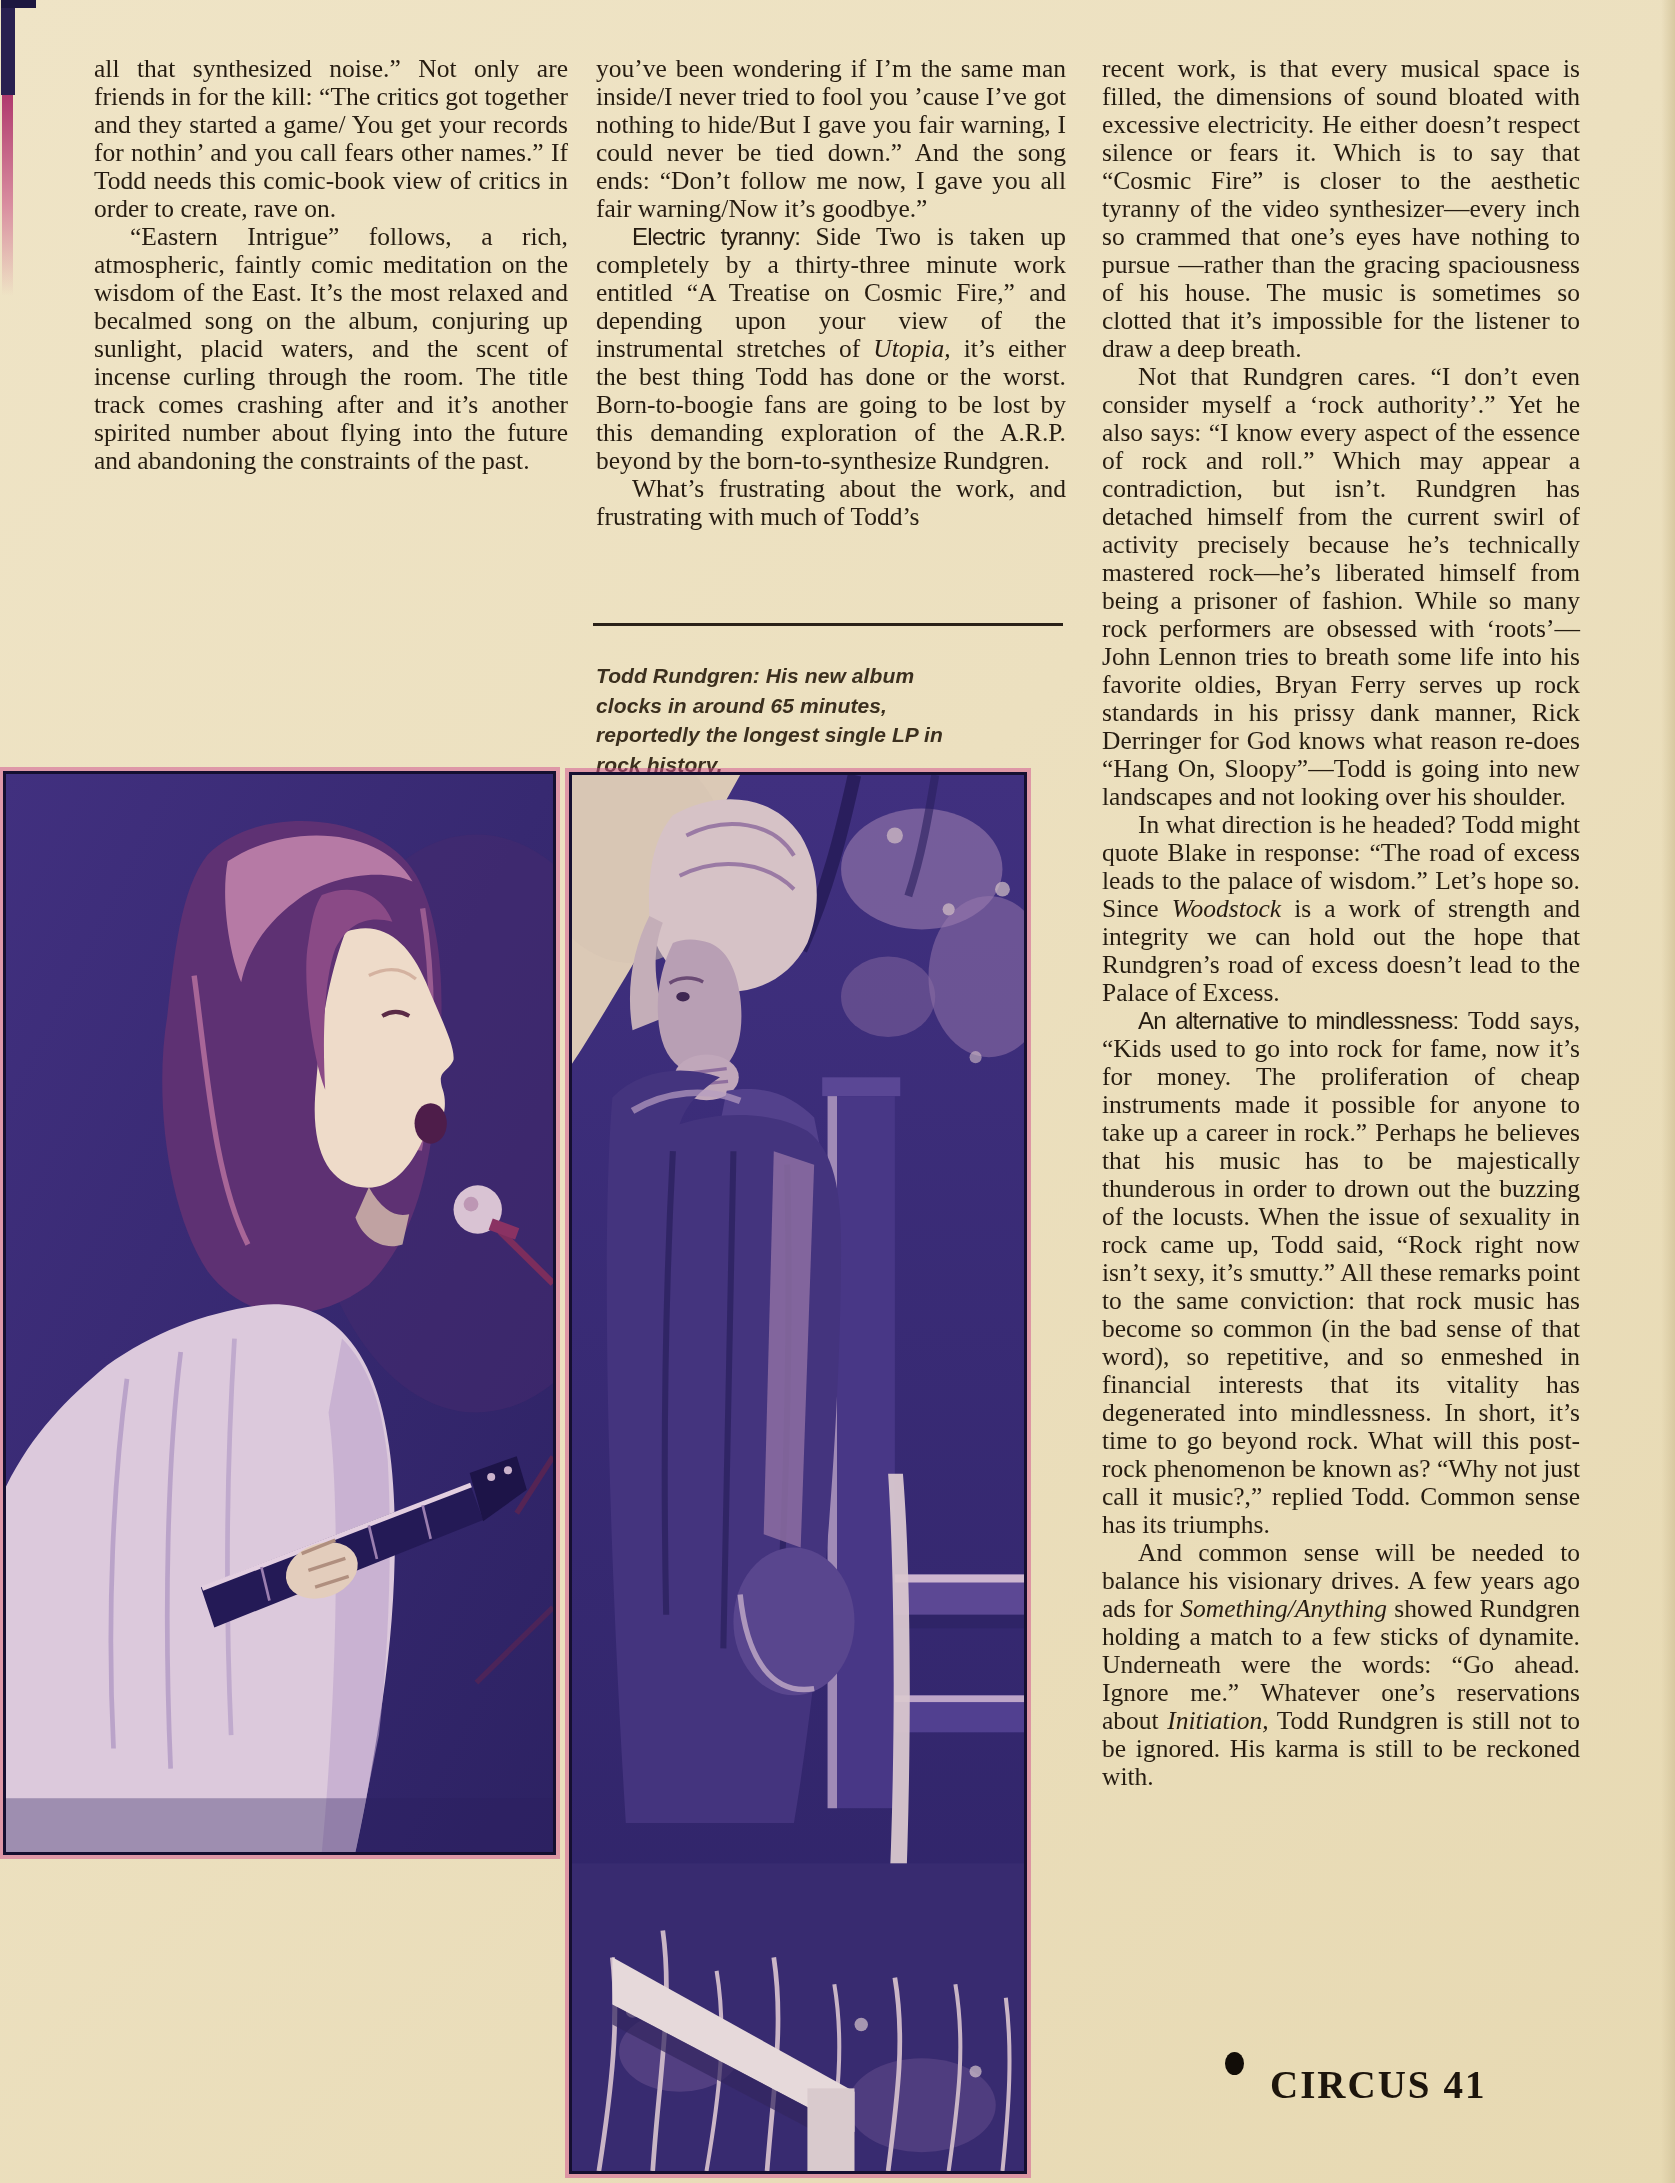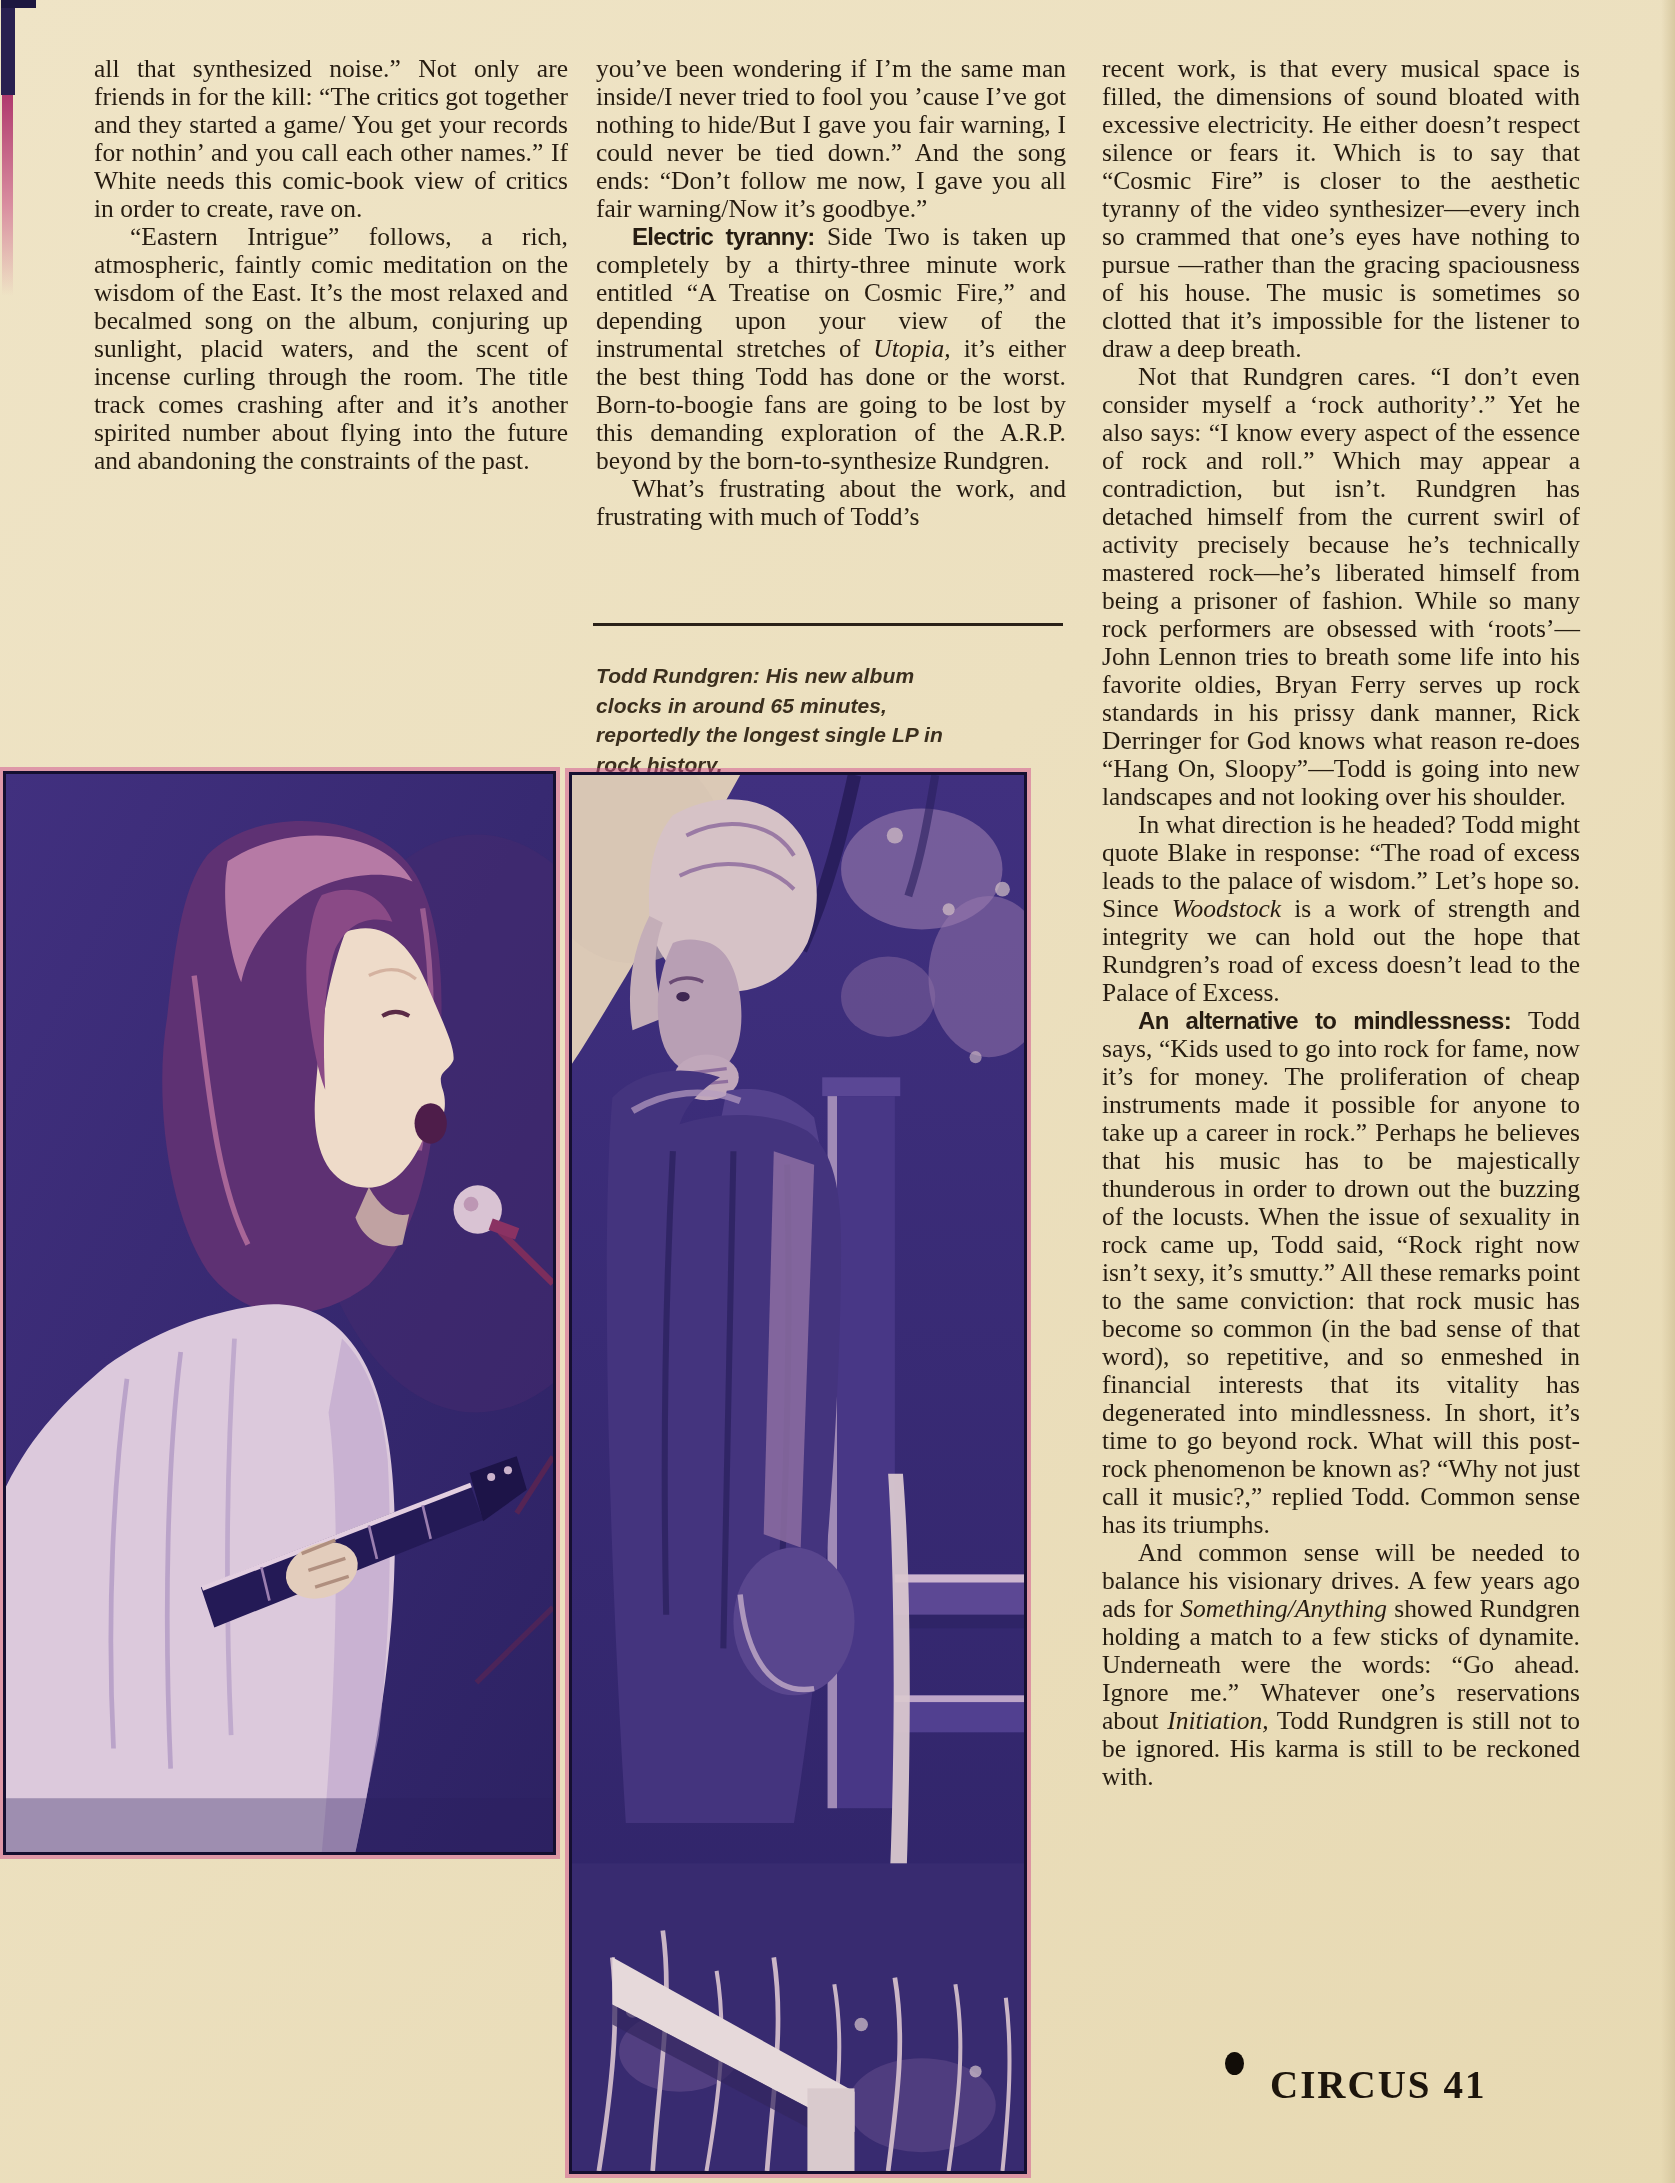--- a/index.html
+++ b/index.html
@@ -15,21 +15,21 @@
     background:linear-gradient(#b03a6e,#d98ea0 55%,rgba(236,224,191,0));}
   .edge-right{position:absolute;right:0;top:0;width:14.8px;height:2183px;
     background:linear-gradient(to right,rgba(214,199,159,0),#d6c79f);}
   
   .col{position:absolute;top:55px;font-size:25.5px;line-height:28px;text-align:justify;}
   .col1{left:94px;width:474px;}
   .col2{left:596px;width:470px;}
   .col3{left:1102px;width:478px;}
   .para{margin:0;}
   .para.indent{text-indent:36px;}
-  .lead{font-family:"Liberation Sans",sans-serif;font-weight:700;font-size:24px;letter-spacing:-0.7px;}
+  .lead{font-family:"Liberation Sans",sans-serif;font-weight:400;font-size:24px;letter-spacing:-0.7px;}
   .em{font-style:italic;}
   .rule{position:absolute;left:593px;top:623px;width:470px;height:3.4px;background:#2a2118;}
   .caption{
     font-family:"Liberation Sans",sans-serif;font-weight:700;font-style:italic;
     font-size:21px;line-height:29.5px;color:#3b2f1e;letter-spacing:0.1px;text-align:left;
   }
   .caption-mid{position:absolute;left:596px;top:661px;width:389px;}
   .caption-left{position:absolute;left:113px;top:1881px;width:376px;}
   
   .photo{position:absolute;box-sizing:border-box;border:3.4px solid #150f30;
@@ -48,21 +48,21 @@
 <body>
 
 <div class="page">
 
   <div class="edge-left-top"></div>
   <div class="edge-left-corner"></div>
   <div class="edge-left-mid"></div>
   <div class="edge-right"></div>
 
   <div class="col col1">
-      <p class="para"><span>all that synthesized noise.” Not only are friends in for the kill: “The critics got together and they started a game/ You get your records for nothin’ and you call each other names.” If White needs this comic-book view of critics in order to create, rave on.</span></p>
+      <p class="para"><span>all that synthesized noise.” Not only are friends in for the kill: “The critics got together and they started a game/ You get your records for nothin’ and you call fears other names.” If Todd needs this comic-book view of critics in order to create, rave on.</span></p>
       <p class="para indent"><span>“Eastern Intrigue” follows, a rich, atmospheric, faintly comic meditation on the wisdom of the East. It’s the most relaxed and becalmed song on the album, conjuring up sunlight, placid waters, and the scent of incense curling through the room. The title track comes crashing after and it’s another spirited number about flying into the future and abandoning the constraints of the past.</span></p>
     </div>
   <div class="col col2">
       <p class="para"><span>you’ve been wondering if I’m the same man inside/I never tried to fool you ’cause I’ve got nothing to hide/But I gave you fair warning, I could never be tied down.” And the song ends: “Don’t follow me now, I gave you all fair warning/Now it’s goodbye.”</span></p>
       <p class="para indent"><span class="lead">Electric tyranny: </span><span>Side Two is taken up completely by a thirty-three minute work entitled “A Treatise on Cosmic Fire,” and depending upon your view of the instrumental stretches of </span><span class="em">Utopia,</span><span> it’s either the best thing Todd has done or the worst. Born-to-boogie fans are going to be lost by this demanding exploration of the A.R.P. beyond by the born-to-synthesize Rundgren.</span></p>
       <p class="para indent"><span>What’s frustrating about the work, and frustrating with much of Todd’s</span></p>
     </div>
   <div class="col col3">
       <p class="para"><span>recent work, is that every musical space is filled, the dimensions of sound bloated with excessive electricity. He either doesn’t respect silence or fears it. Which is to say that “Cosmic Fire” is closer to the aesthetic tyranny of the video synthesizer—every inch so crammed that one’s eyes have nothing to pursue —rather than the gracing spaciousness of his house. The music is sometimes so clotted that it’s impossible for the listener to draw a deep breath.</span></p>
       <p class="para indent"><span>Not that Rundgren cares. “I don’t even consider myself a ‘rock authority’.” Yet he also says: “I know every aspect of the essence of rock and roll.” Which may appear a contradiction, but isn’t. Rundgren has detached himself from the current swirl of activity precisely because he’s technically mastered rock—he’s liberated himself from being a prisoner of fashion. While so many rock performers are obsessed with ‘roots’—John Lennon tries to breath some life into his favorite oldies, Bryan Ferry serves up rock standards in his prissy dank manner, Rick Derringer for God knows what reason re-does “Hang On, Sloopy”—Todd is going into new landscapes and not looking over his shoulder.</span></p>

